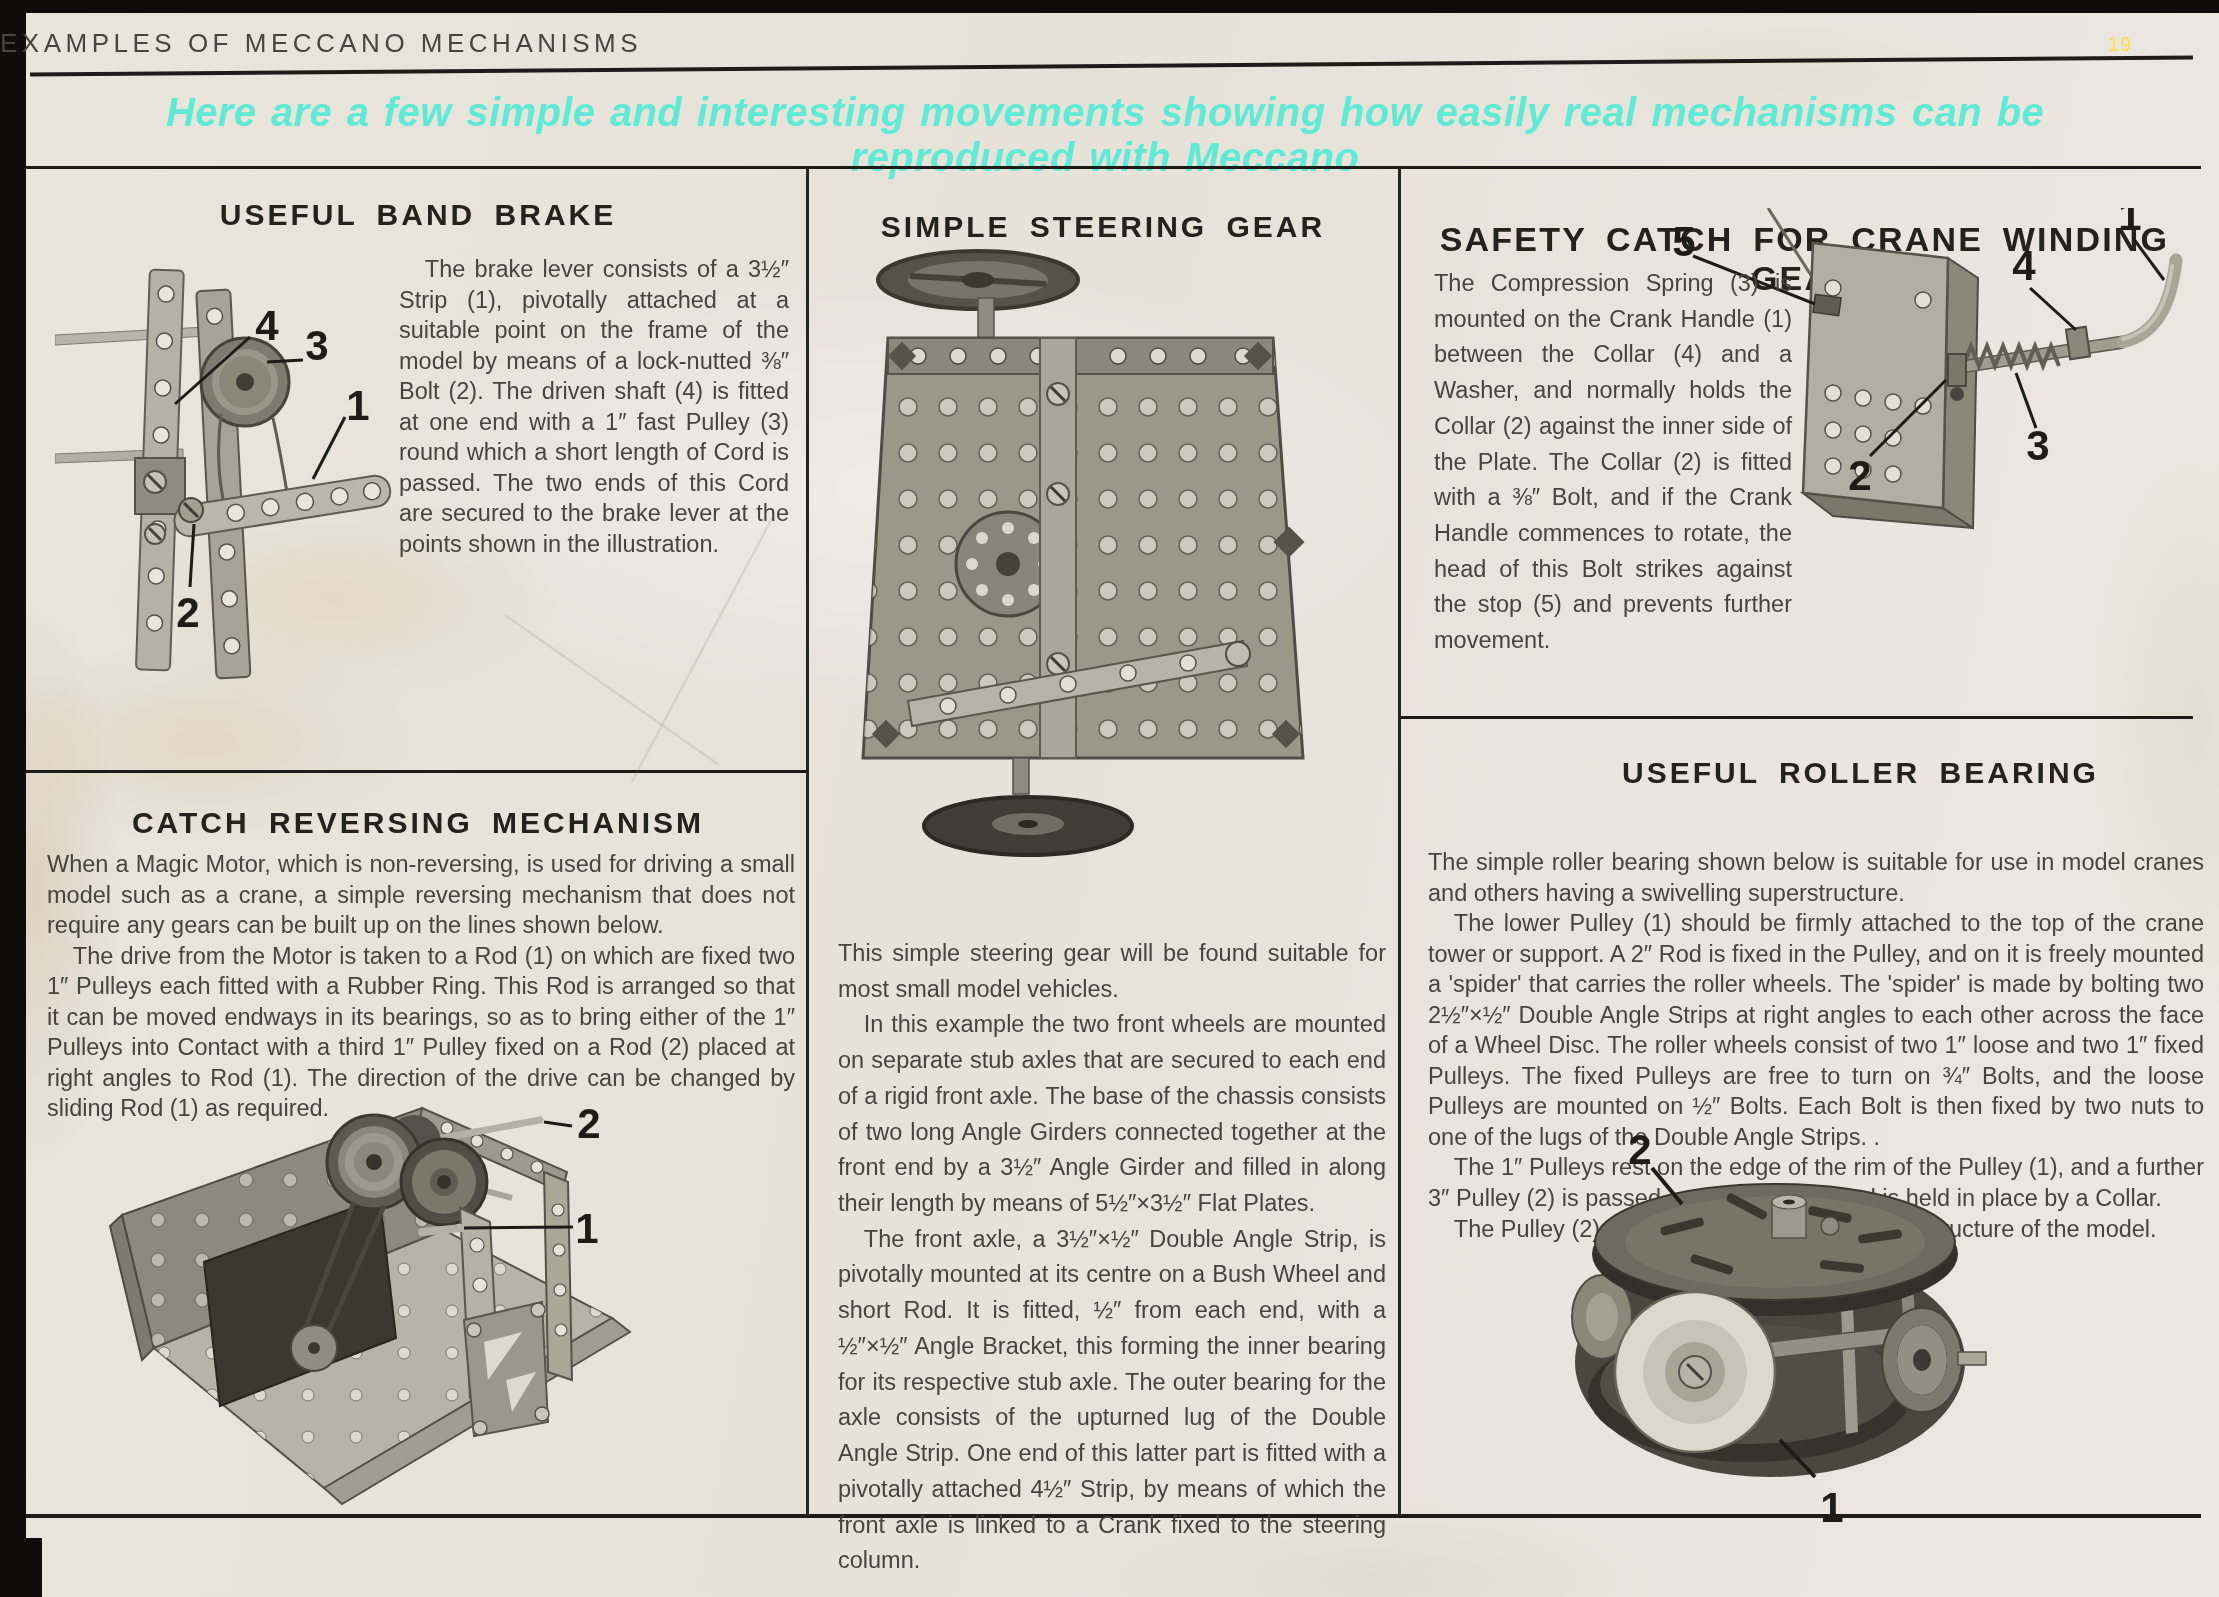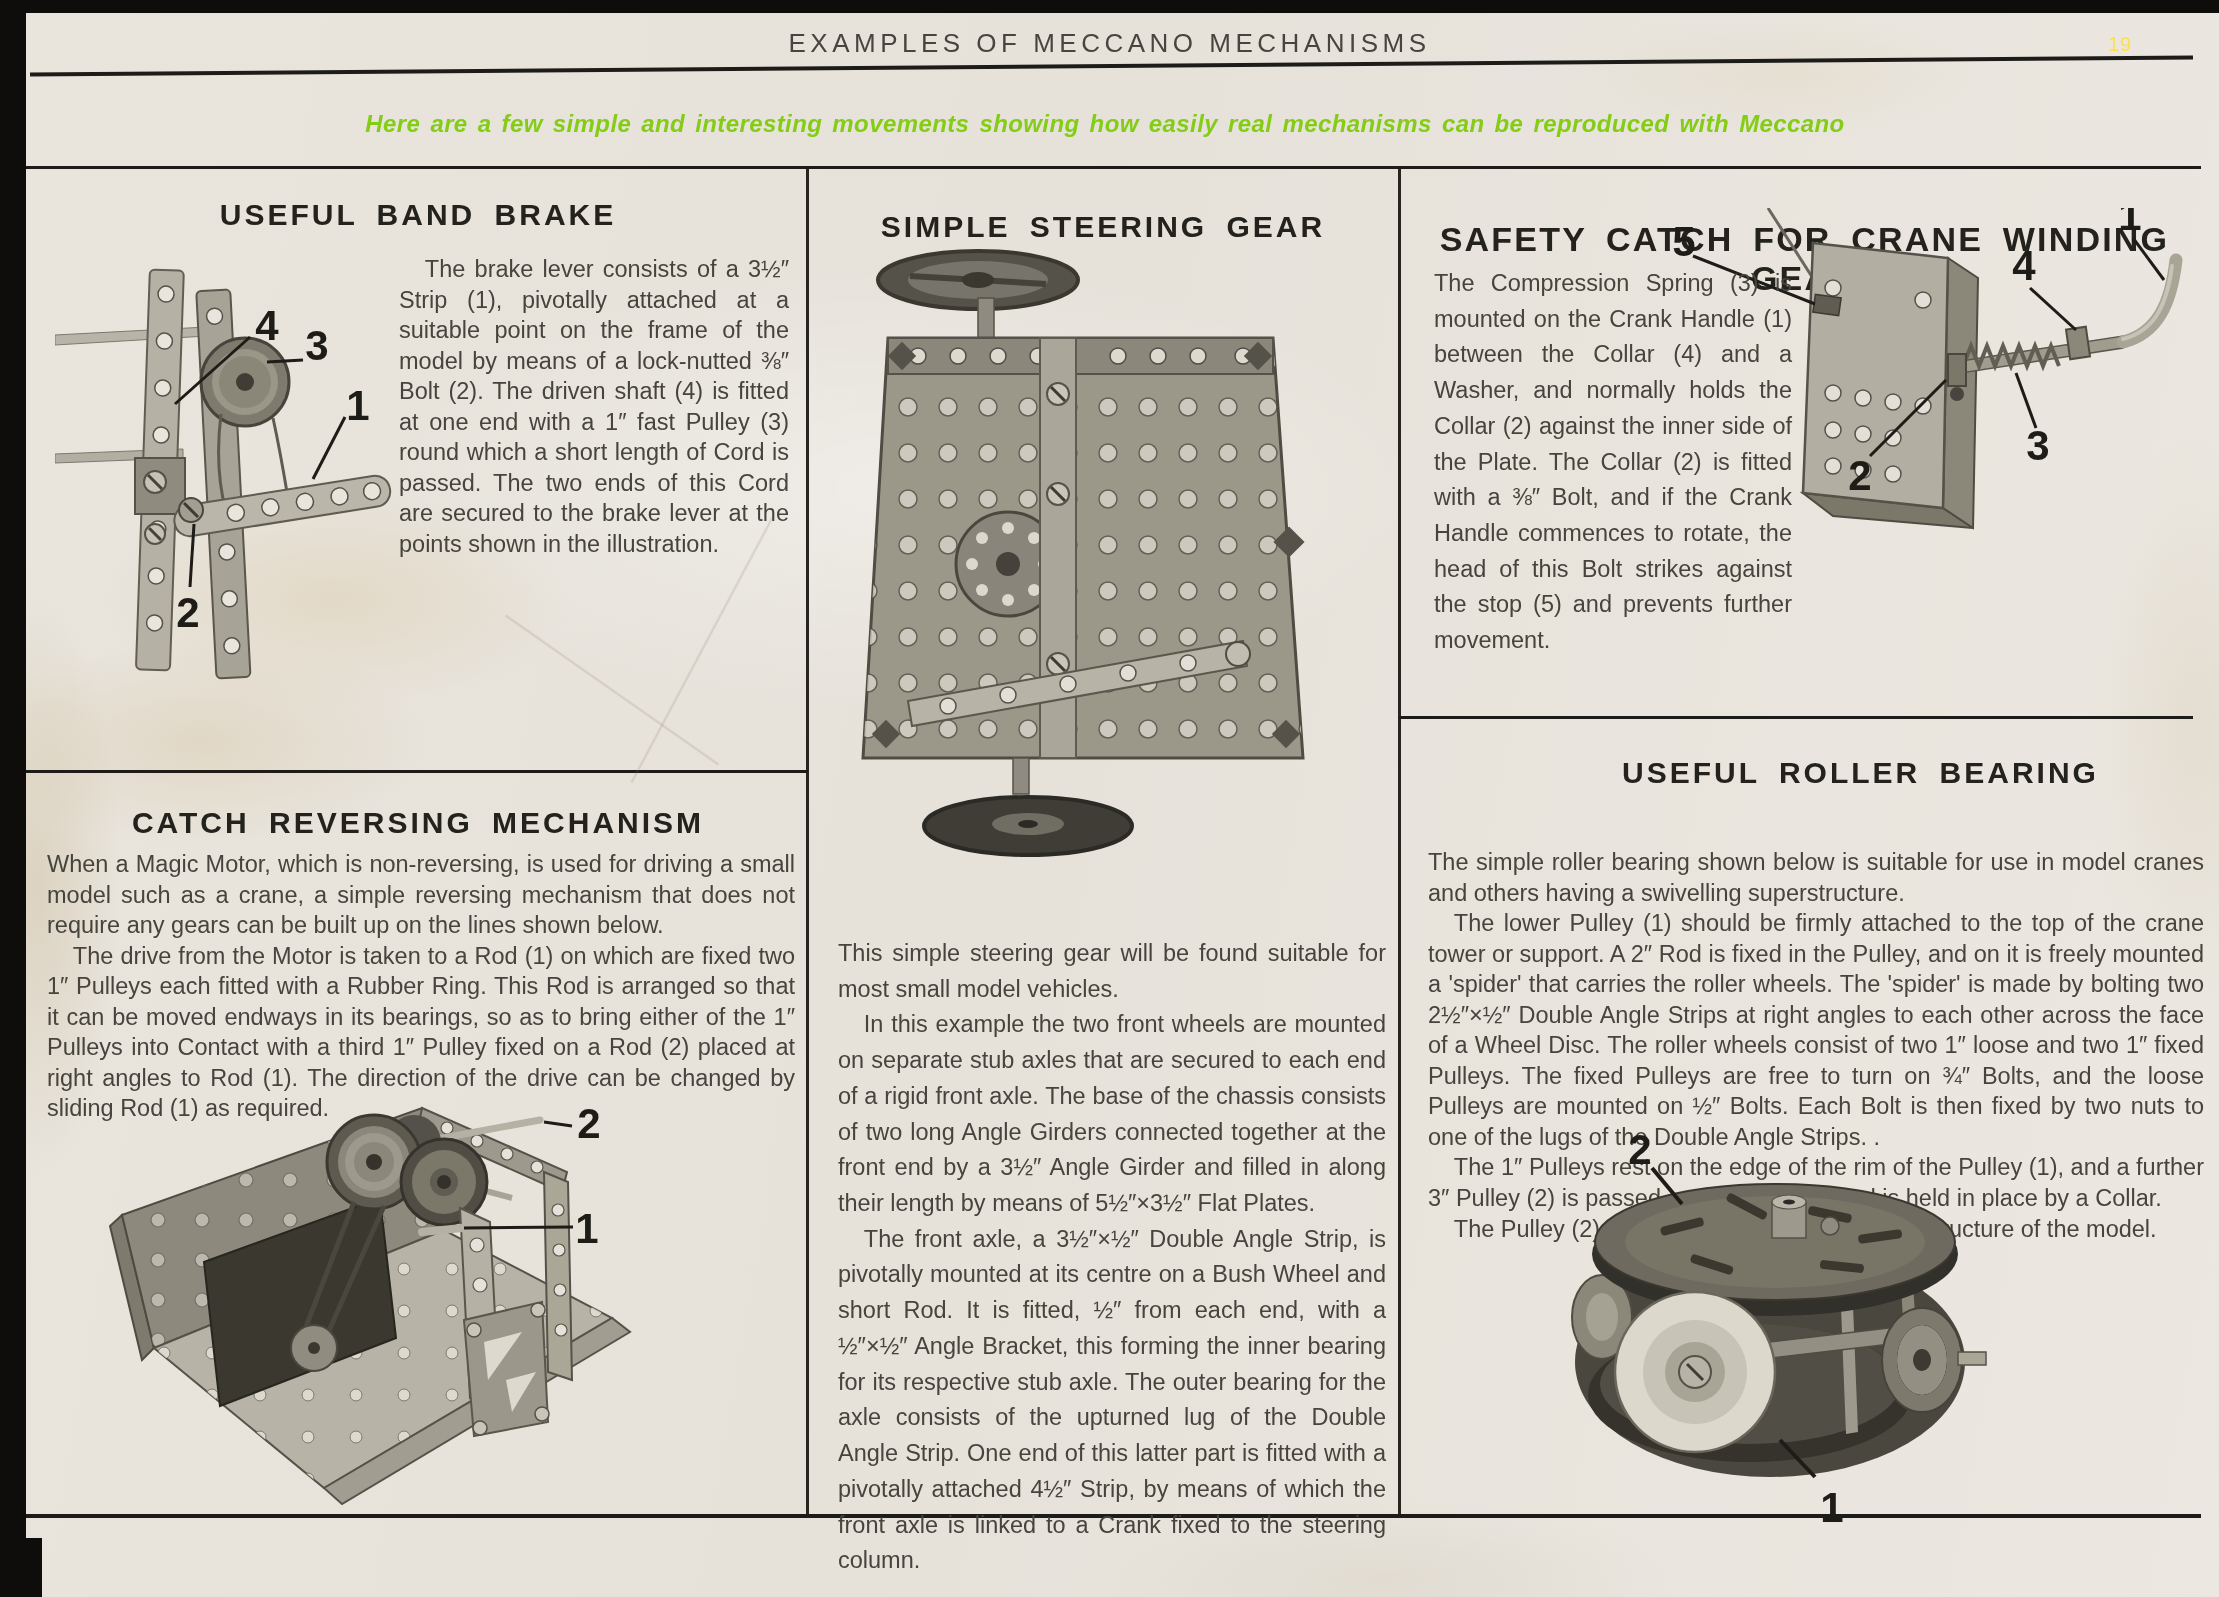--- a/index.html
+++ b/index.html
@@ -15,27 +15,27 @@
       radial-gradient(ellipse 160px 420px at 99% 45%, rgba(206,192,164,.25), rgba(206,192,164,0) 70%),
       radial-gradient(ellipse 420px 120px at 62% 99%, rgba(203,194,176,.25), rgba(203,194,176,0) 70%),
       radial-gradient(ellipse 320px 90px at 80% 4%, rgba(219,204,172,.22), rgba(219,204,172,0) 70%),
       radial-gradient(ellipse 700px 300px at 40% 30%, rgba(255,255,255,.35), rgba(255,255,255,0) 75%),
       linear-gradient(100deg, #e9e5dd 0%, #e6e2da 45%, #ece8e1 100%);
   }
   .black-corner { position:absolute; left:0; top:1538px; width:42px; height:59px; background:#0e0d0b; }
   .crease { position:absolute; background:linear-gradient(90deg, rgba(130,118,95,0), rgba(130,118,95,.22), rgba(130,118,95,0)); width:4px; pointer-events:none; }
 
   .page-header {
-    position:absolute; left:0; top:28px; width:2219px; text-align:center;
+    position:absolute; left:0; top:28px; width:2219px; text-align:left;
     font-size:26px; letter-spacing:4.5px; color:#47453e;
   }
   .page-number { position:absolute; left:2108px; top:33px; font-size:20px; color:#fde047; letter-spacing:1px; }
   .tagline {
-    position:absolute; left:140px; top:110px; width:1930px; text-align:center;
-    font-size:24px; font-weight:bold; font-style:italic; color:#84cc16; letter-spacing:.4px; word-spacing:3px;
+    position:absolute; left:140px; top:90px; width:1930px; text-align:center;
+    font-size:40px; font-weight:bold; font-style:italic; color:#5eead4; letter-spacing:.4px; word-spacing:3px;
   }
   .rule  { position:absolute; background:#1d1c18; height:4px; }
   .vrule { position:absolute; background:#26251f; width:3px; }
 
   .sec-title { position:absolute; text-align:center; font-weight:bold; font-size:30px; letter-spacing:3px; word-spacing:8px; color:#23221c; }
   .sec-title.wide { font-size:34px; letter-spacing:2.2px; }
 
   .body-text { position:absolute; font-size:23.5px; line-height:1.3; color:#46443c; text-align:justify; }
   .body-text p { margin:0; }
   .body-text p.ind { text-indent:1.1em; }

